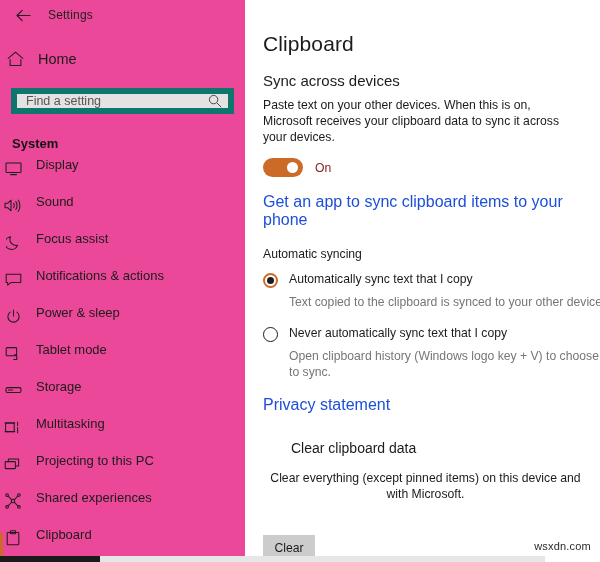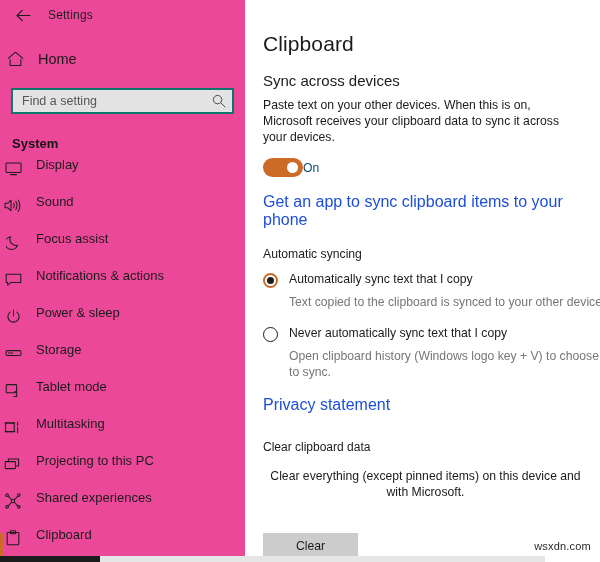--- a/index.html
+++ b/index.html
@@ -60,21 +60,21 @@
   }
   .home-row .lbl {
     font-size: 14.5px;
     color: #1b1b1b;
   }
 
   .search-wrap {
     margin: 12px 11px 0 11px;
     height: 26px;
     background: #e3e3e3;
-    border: 2px solid #0f766e;
+    border: 6px solid #0f766e;
     display: flex;
     align-items: center;
     padding: 0 6px 0 9px;
   }
   .search-input {
     flex: 1 1 auto;
     border: none;
     outline: none;
     background: transparent;
     font-family: "Liberation Sans", sans-serif;
@@ -168,21 +168,22 @@
   }
   .toggle .knob {
     position: absolute;
     width: 11px; height: 11px;
     border-radius: 50%;
     background: #ffffff;
     top: 4px; right: 5px;
   }
   .toggle-label {
     font-size: 12.2px;
-    color: #0c4a6e;
+    color: #7f1d1d;
+    margin-left: 12px;
   }
   .link {
     display: inline-block;
     font-size: 16px;
     color: #1d4ed8;
     text-decoration: none;
     margin-top: 16px;
   }
   .group-label {
     font-size: 12.2px;
@@ -223,37 +224,38 @@
   .radio-desc {
     font-size: 12.2px;
     color: #767676;
     line-height: 16px;
     margin-left: 26px;
     margin-top: 6px;
     width: 340px;
     white-space: pre-line;
   }
   .clear-head {
-    font-size: 12px;
+    font-size: 14px;
     color: #1b1b1b;
     margin-top: 26px;
     margin-bottom: 0;
     font-weight: normal;
+    margin-left: 28px;
   }
   .clear-desc {
     font-size: 12.2px;
     color: #1b1b1b;
     line-height: 16px;
     margin-top: 14px;
     max-width: 325px;
     text-align: center;
   }
   .clear-btn {
     margin-top: 21px;
-    width: 95px; height: 25px;
+    width: 52px; height: 25px;
     background: #cccccc;
     border: 1px solid #cccccc;
     font-family: "Liberation Sans", sans-serif;
     font-size: 12.2px;
     color: #1b1b1b;
     cursor: default;
     padding: 0;
   }
 
   
@@ -366,37 +368,37 @@
             <path d="M4.1 3.1a5.6 5.6 0 106.8 0" stroke="#1d1d1d" stroke-width="1.05" stroke-linecap="round"></path>
             <path d="M7.5 1v6" stroke="#1d1d1d" stroke-width="1.05" stroke-linecap="round"></path>
           </svg>
         </span>
         <span class="lbl">Power &amp; sleep</span>
       </li>
 
       <li class="nav-item">
         <span class="accent"></span>
         <span class="ico">
+          <svg width="17" height="15" viewBox="0 0 17 15" fill="none">
+            <rect x="1.2" y="1.6" width="10.4" height="8.2" rx="0.8" stroke="#1d1d1d" stroke-width="1.05"></rect>
+            <path d="M9.2 8.4c1.6 0 2.6 1 2.6 2.4v2.6h-3.4" stroke="#1d1d1d" stroke-width="1.05" stroke-linejoin="round"></path>
+          </svg>
+        </span>
+        <span class="lbl">Tablet mode</span>
+      </li>
+
+      <li class="nav-item">
+        <span class="accent"></span>
+        <span class="ico">
           <svg width="17" height="12" viewBox="0 0 17 12" fill="none">
             <rect x="1" y="3.6" width="15" height="4.9" rx="1.4" stroke="#1d1d1d" stroke-width="1.05"></rect>
             <path d="M3.3 6h4.4" stroke="#1d1d1d" stroke-width="1.05" stroke-linecap="round"></path>
           </svg>
         </span>
         <span class="lbl">Storage</span>
-      </li>
-
-      <li class="nav-item">
-        <span class="accent"></span>
-        <span class="ico">
-          <svg width="17" height="15" viewBox="0 0 17 15" fill="none">
-            <rect x="1.2" y="1.6" width="10.4" height="8.2" rx="0.8" stroke="#1d1d1d" stroke-width="1.05"></rect>
-            <path d="M9.2 8.4c1.6 0 2.6 1 2.6 2.4v2.6h-3.4" stroke="#1d1d1d" stroke-width="1.05" stroke-linejoin="round"></path>
-          </svg>
-        </span>
-        <span class="lbl">Tablet mode</span>
       </li>
 
       <li class="nav-item">
         <span class="accent"></span>
         <span class="ico">
           <svg width="18" height="15" viewBox="0 0 18 15" fill="none">
             <rect x="1.6" y="3" width="8.6" height="8.6" stroke="#1d1d1d" stroke-width="1.05"></rect>
             <path d="M1 3h9.8M1 11.6h9.8" stroke="#1d1d1d" stroke-width="1.05" stroke-linecap="round"></path>
             <path d="M13.6 2.2v3.2M13.6 7.6v5.2" stroke="#1d1d1d" stroke-width="1.05" stroke-linecap="round"></path>
           </svg>

